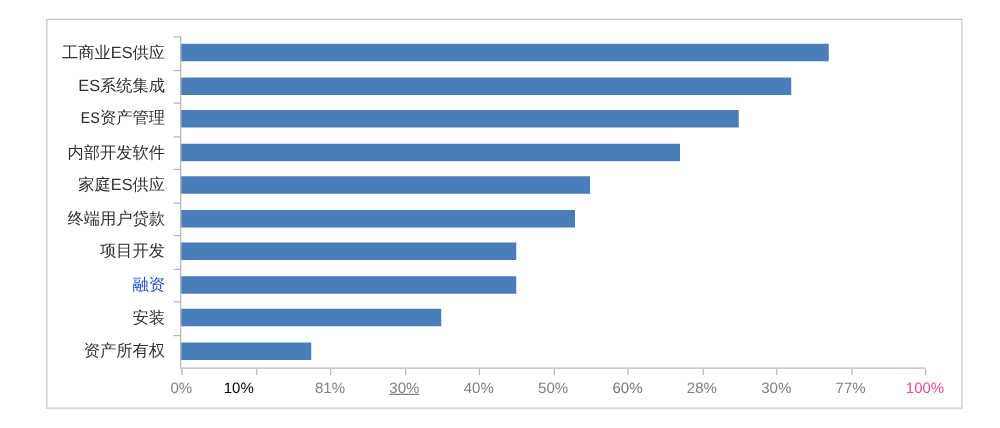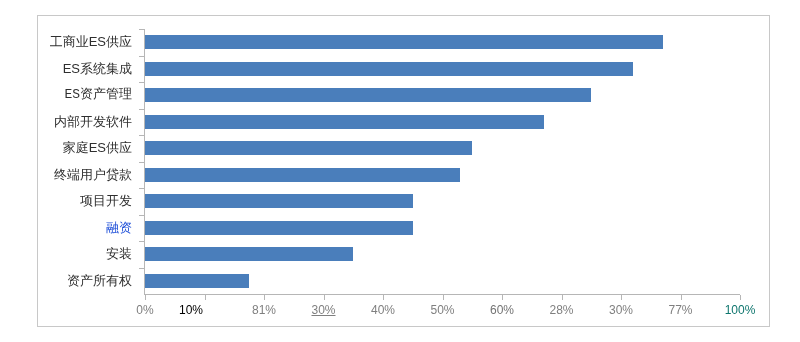--- a/index.html
+++ b/index.html
@@ -185,16 +185,16 @@
       <div class="val-label" style="left: 107px; color: rgb(127, 127, 127);">0%</div>
       <div class="val-label" style="left: 153px; color: #000000;">10%</div>
       <div class="val-label" style="left: 226px; color: rgb(127, 127, 127);">81%</div>
       <div class="val-label" style="left: 285.5px; color: rgb(127, 127, 127); text-decoration: underline;">30%</div>
       <div class="val-label" style="left: 345px; color: rgb(127, 127, 127);">40%</div>
       <div class="val-label" style="left: 404.5px; color: rgb(127, 127, 127);">50%</div>
       <div class="val-label" style="left: 464px; color: #737373;">60%</div>
       <div class="val-label" style="left: 523.5px; color: rgb(127, 127, 127);">28%</div>
       <div class="val-label" style="left: 583px; color: rgb(127, 127, 127);">30%</div>
       <div class="val-label" style="left: 642.5px; color: rgb(127, 127, 127);">77%</div>
-      <div class="val-label" style="left: 702px; color: #0f766e;">100%</div>
+      <div class="val-label" style="left: 702px; color: #ec4899;">100%</div>
     </div>
 
 </div>
 
 </body></html>

